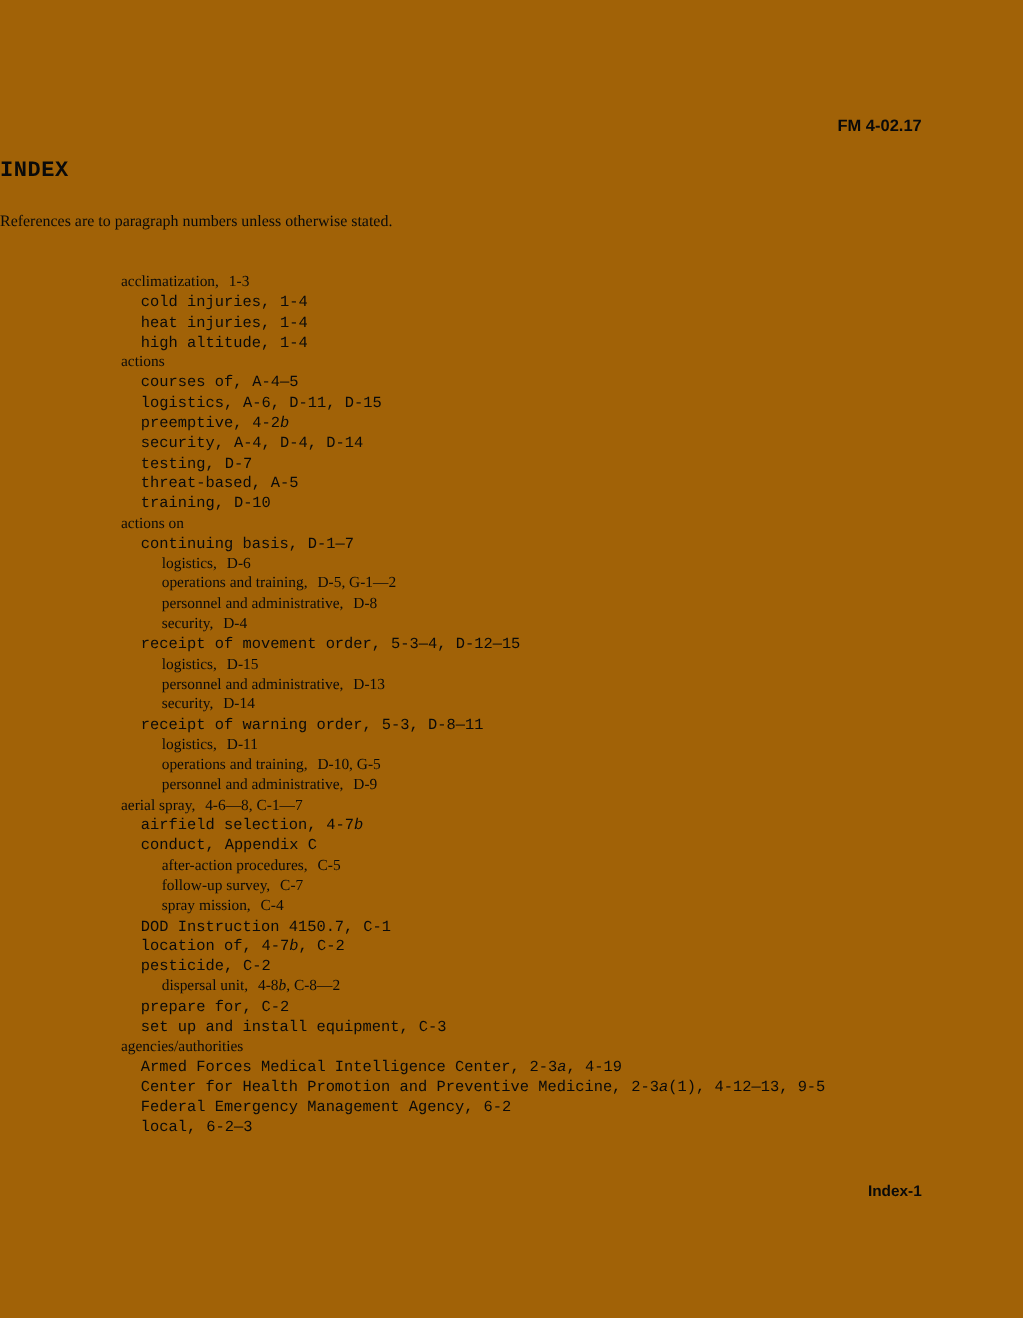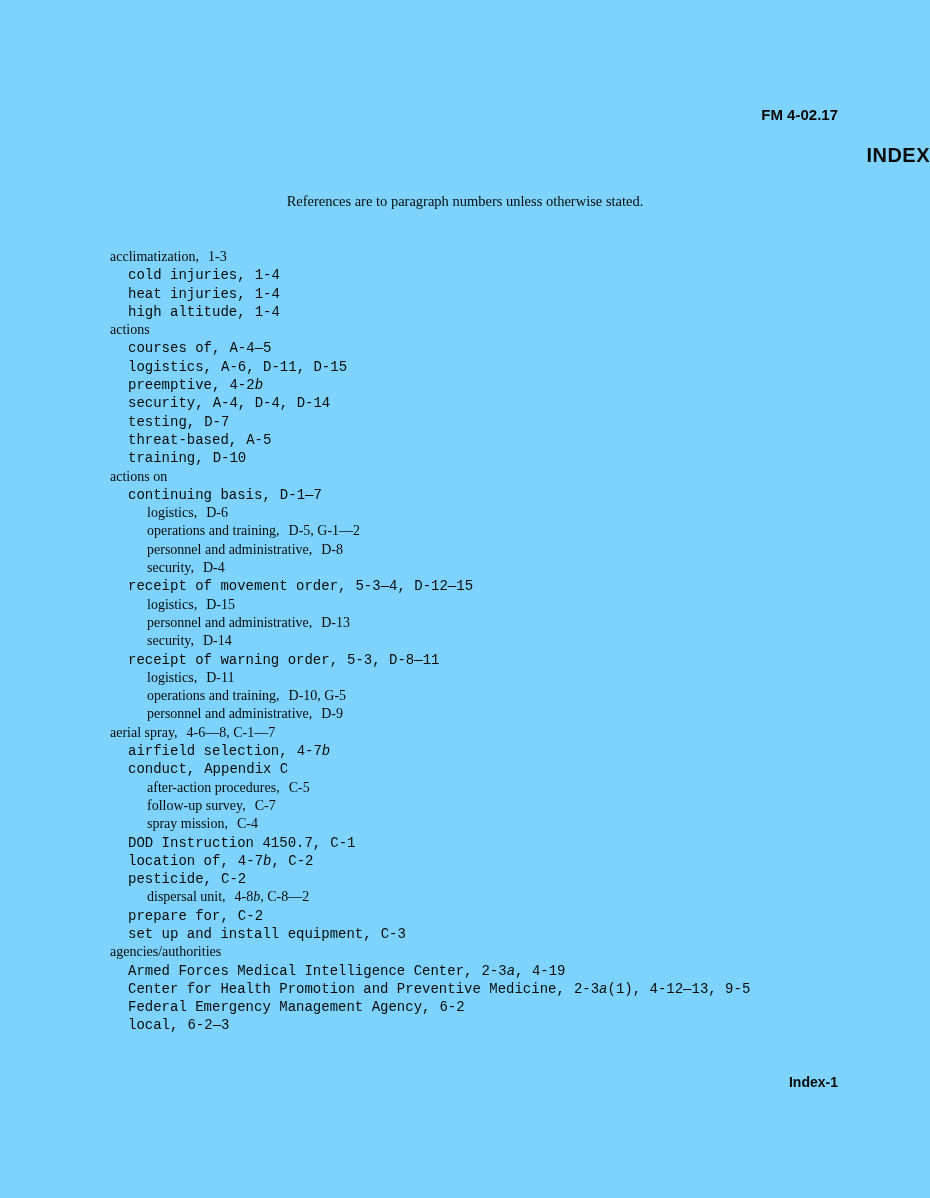--- a/index.html
+++ b/index.html
@@ -1,50 +1,50 @@
 <!DOCTYPE html>
 <html><head>
 <meta charset="utf-8">
 <style>
   html, body { margin: 0; padding: 0; background: #ffffff; }
   .page {
     position: relative;
     width: 930px;
     height: 1198px;
-    background: #7dd3fc;
+    background: #a16207;
     color: #0a0a0a;
     overflow: hidden;
   }
   .doc-number {
     position: absolute;
     top: 106px;
     right: 92px;
     font-family: "Liberation Sans", sans-serif;
     font-weight: bold;
     font-size: 15px;
     color: #0a0a0a;
   }
   .page-title {
     position: absolute;
     top: 144px;
     left: 0;
     width: 100%;
-    text-align: right;
-    font-family: Liberation Sans, sans-serif;
+    text-align: left;
+    font-family: Liberation Mono, monospace;
     font-weight: bold;
     font-size: 20px;
     letter-spacing: 0.5px;
     color: #0a0a0a;
   }
   .subtitle {
     position: absolute;
     top: 193px;
     left: 0;
     width: 100%;
-    text-align: center;
+    text-align: left;
     font-family: "Liberation Serif", serif;
     font-size: 14.5px;
     color: #0a0a0a;
   }
   .entries {
     position: absolute;
     top: 248px;
     left: 110px;
     right: 60px;
     font-family: "Liberation Serif", serif;

